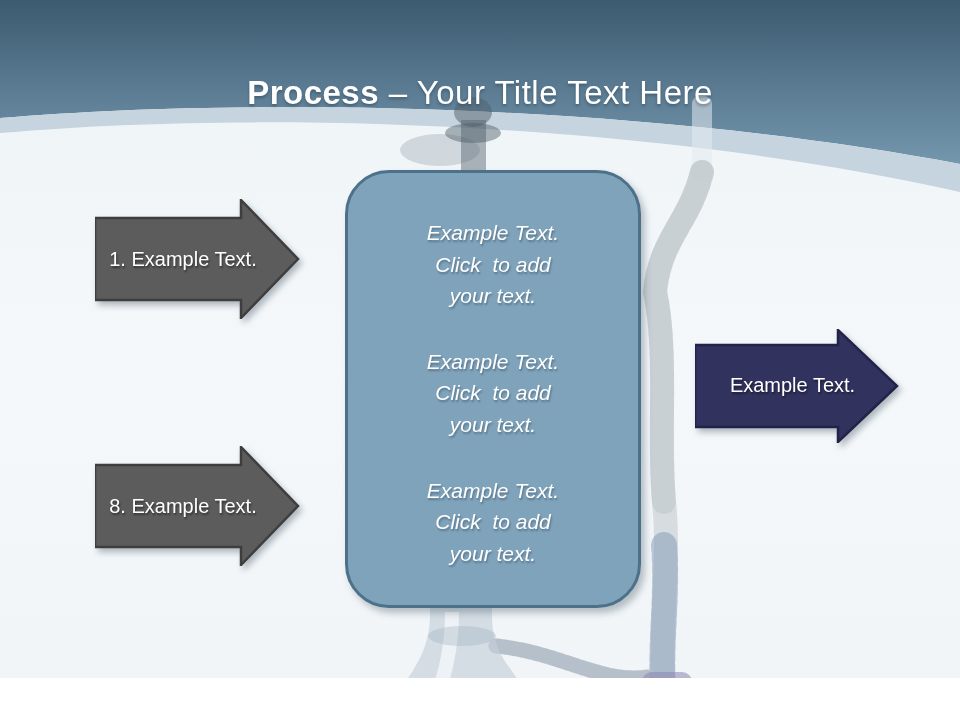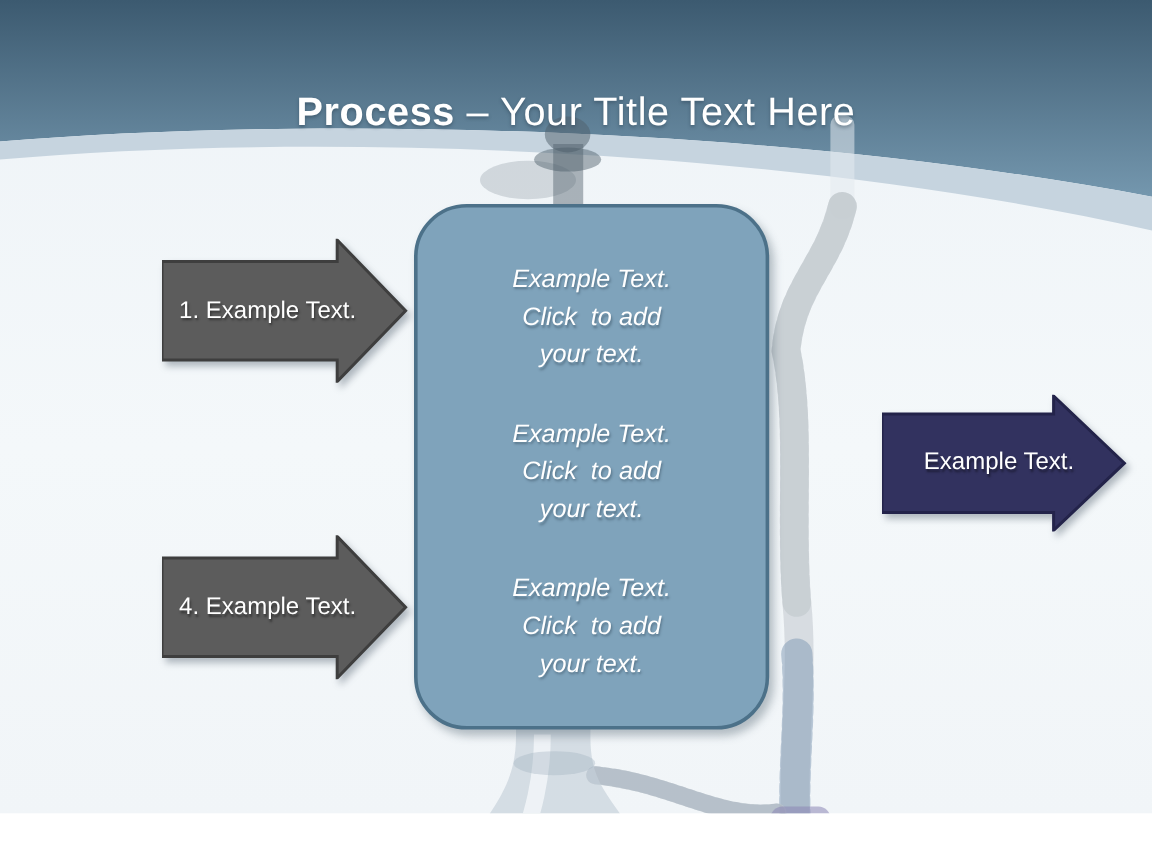--- a/index.html
+++ b/index.html
@@ -12,21 +12,21 @@
   .title{position:absolute;top:52px;left:0;width:960px;text-align:center;
          color:#ffffff;font-size:33px;letter-spacing:.5px;
          text-shadow:0 2px 3px rgba(35,55,70,.45);white-space:pre;}
   .title .em{font-weight:700;}
   .title .rest{font-weight:400;white-space:pre;}
 
   
   .hookah-svg{position:absolute;top:0;left:0;}
 
   
-  .arrow{position:absolute;filter:drop-shadow(3px 4px 3px rgba(70,85,100,.40));margin-left:40px;}
+  .arrow{position:absolute;filter:drop-shadow(3px 4px 3px rgba(70,85,100,.40));}
   .arrow svg{display:block;}
   .arrow .lbl{position:absolute;left:4px;top:19px;height:82px;width:168px;
               display:flex;align-items:center;justify-content:center;
               color:#fff;font-size:20px;
               text-shadow:1px 2px 2px rgba(0,0,0,.45);}
   .gray-poly{fill:#5c5c5c;stroke:#3e3e3e;stroke-width:2.5;}
   .navy-poly{fill:#32325f;stroke:#23234a;stroke-width:2.5;}
   .arrow-right .lbl{top:16px;height:81px;width:175px;left:10px;}
 
   
@@ -93,21 +93,21 @@
       <polygon class="gray-poly" points="0,19 146,19 146,1 203,60 146,119 146,101 0,101"></polygon>
     </svg>
     <div class="lbl">1. Example Text.</div>
   </div>
 
 
   <div class="arrow" style="left:95px;top:446px;">
     <svg width="205" height="120" viewBox="0 0 205 120">
       <polygon class="gray-poly" points="0,19 146,19 146,1 203,60 146,119 146,101 0,101"></polygon>
     </svg>
-    <div class="lbl">4. Example Text.</div>
+    <div class="lbl">8. Example Text.</div>
   </div>
 
   <div class="center-box">
     <div class="para">Example Text.
 Click  to add
 your text.</div>
     <div class="para">Example Text.
 Click  to add
 your text.</div>
     <div class="para">Example Text.

